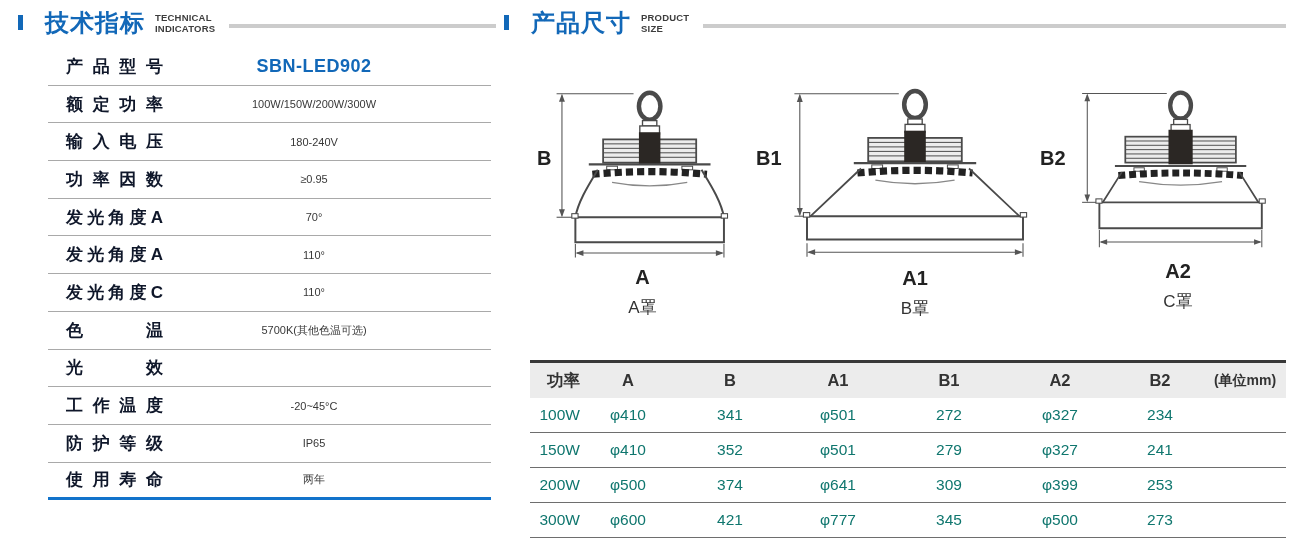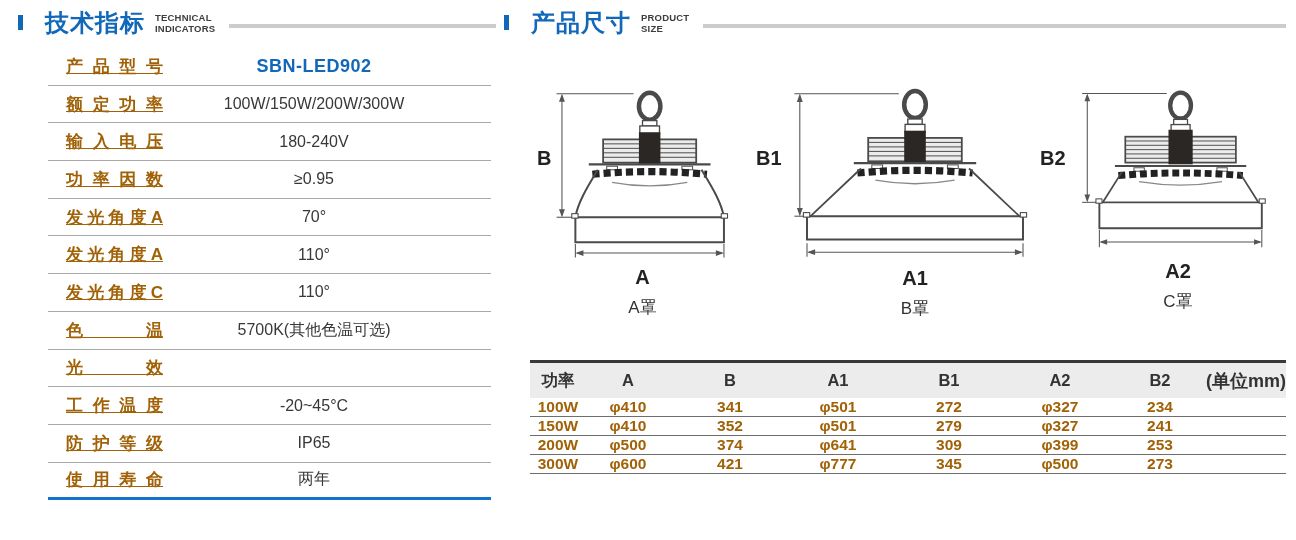--- a/index.html
+++ b/index.html
@@ -13,23 +13,23 @@
   .section-header{display:flex;align-items:flex-start;height:34px;}
   .accent-bar{width:5px;height:15px;background:#1268b8;margin-top:7px;flex:0 0 auto;}
   .sec-title{margin:0 0 0 22px;font-size:24px;font-weight:bold;color:#1268b8;line-height:1.25;letter-spacing:1px;white-space:nowrap;}
   .sec-sub{margin-left:10px;margin-top:5px;font-size:9.5px;font-weight:bold;color:#3d3d3d;line-height:1.15;letter-spacing:.2px;}
   .header-line{flex:1;height:4px;background:#cccccc;margin-top:16px;margin-left:14px;}
 
   
   .spec-table{position:absolute;left:30px;top:40px;width:443px;}
   .spec-row{display:flex;align-items:center;height:37.7px;border-bottom:1px solid #a9a9a9;box-sizing:border-box;}
   .spec-row:last-child{border-bottom:3px solid #1173cb;}
-  .spec-label{display:inline-block;width:97px;margin-left:18px;font-size:17px;font-weight:600;color:#a16207;
-              text-align:justify;text-align-last:justify;white-space:nowrap;text-decoration:underline;}
-  .spec-value{flex:1;text-align:center;font-size:16px;color:#383838;padding-right:26px;}
+  .spec-label{display:inline-block;width:97px;margin-left:18px;font-size:17px;font-weight:600;color:#0f172a;
+              text-align:justify;text-align-last:justify;white-space:nowrap;}
+  .spec-value{flex:1;text-align:center;font-size:11px;color:#383838;padding-right:26px;}
   .spec-value.highlight{color:#1268b8;font-weight:bold;font-size:18px;letter-spacing:.5px;}
 
   
   .figs{position:absolute;left:0;top:75px;width:782px;height:250px;}
   .lamp-fig{position:absolute;top:0;margin:0;padding:0;}
   .fig1{left:31px;width:215px;}
   .fig2{left:252px;width:294px;}
   .fig3{left:536px;width:246px;}
   .lamp-fig svg{display:block;}
   .fig2 svg{margin-left:24px;}
@@ -40,24 +40,24 @@
   .fig2 .under{margin-left:24px;}
   .fig3 .under{margin-left:30px;}
   .bottom-label{font-size:20px;font-weight:bold;color:#222;margin-top:4px;}
   .fig-caption{font-size:17px;color:#333;margin-top:7px;}
 
   
   .dim-table{position:absolute;left:26px;top:352px;width:756px;}
   .dim-row{display:grid;grid-template-columns:50px 96px 108px 108px 114px 108px 92px 80px;align-items:center;}
   .dim-head{height:38px;background:#ececec;border-top:3px solid #383838;box-sizing:border-box;
             font-weight:bold;font-size:16.5px;color:#333;}
-  .dim-body .dim-row{height:19px;border-bottom:1px solid #6e6e6e;box-sizing:border-box;font-size:15.5px;color:#a16207;font-weight:bold;}
+  .dim-body .dim-row{height:35px;border-bottom:1px solid #6e6e6e;box-sizing:border-box;font-size:15.5px;color:#0f766e;}
   .cell{text-align:center;white-space:nowrap;}
-  .cell.c0{text-align:center;padding-left:6px;}
-  .cell.unit{font-size:18px;font-weight:600;text-align:left;padding-right:2px;}
+  .cell.c0{text-align:right;padding-left:6px;}
+  .cell.unit{font-size:14px;font-weight:600;text-align:center;padding-right:2px;}
 </style>
 </head>
 <body>
 
 <div class="page">
 
   <section class="sec tech">
     <div class="section-header">
       <span class="accent-bar"></span>
       <h2 class="sec-title">技术指标</h2>

